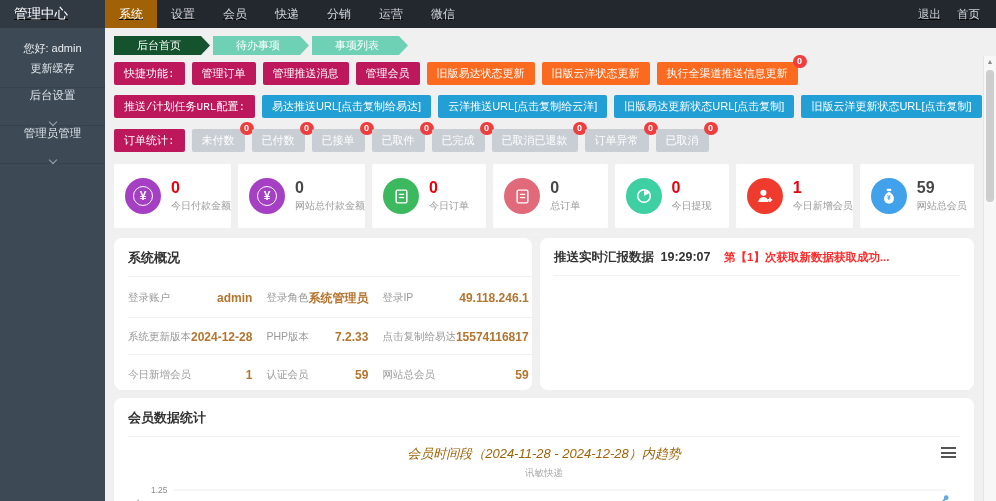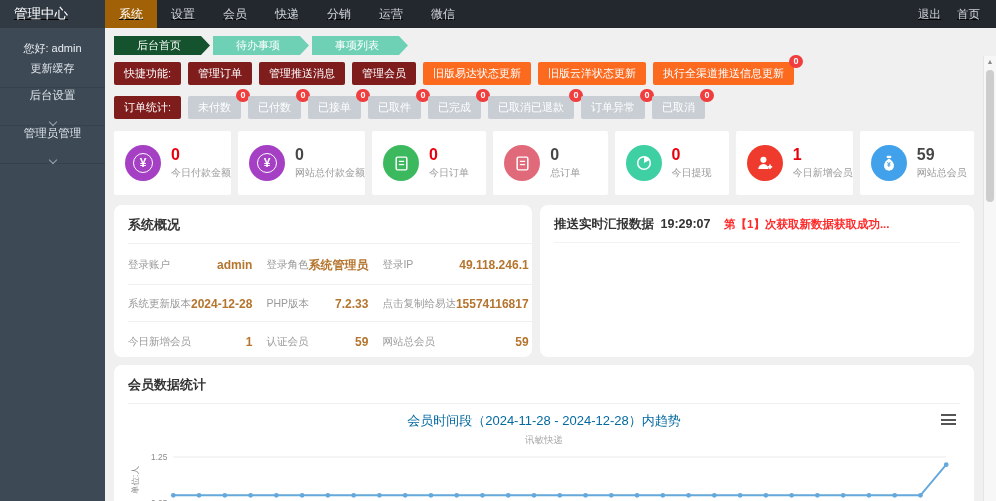--- a/index.html
+++ b/index.html
@@ -29,21 +29,21 @@
   
   .crumbs { display:flex; margin:3px 0 7px; }
   .crumb { min-width:96px; text-align:center; color:#fff; font-size:11px; line-height:19px; padding:0 16px 0 10px; margin-right:3px;
     clip-path:polygon(0 0, calc(100% - 9px) 0, 100% 50%, calc(100% - 9px) 100%, 0 100%); background:#6ed1b6; cursor:pointer; }
   .crumb.first { background:#14532d; }
 
   
   .btn-row { display:flex; align-items:center; gap:7px; margin:7px 0 10px; flex-wrap:nowrap; }
   .tag { font-size:11px; color:#fff; padding:4px 10px; border-radius:2px; position:relative; white-space:nowrap; cursor:pointer; }
   .tag.label { cursor:default; }
-  .green  { background:#7f1d1d; }
+  .green  { background:#be185d;font-family:Liberation Mono, monospace; }
   .orange { background:#fb6a1f; }
   .blue   { background:#22a0d6; }
   .gray   { background:#c8ced4; }
   .badge { position:absolute; top:-7px; right:-9px; background:#f03e3e; color:#fff; font-size:9px; line-height:13px; min-width:14px; border-radius:8px; text-align:center; padding:0 2px; font-weight:bold; }
 
   
   .cards { display:flex; gap:7px; margin:12px 0 0; }
   .card { flex:1; background:#fff; height:64px; display:flex; align-items:center; padding-left:11px; gap:10px; border-radius:2px; }
   .circle { width:36px; height:36px; border-radius:50%; display:flex; align-items:center; justify-content:center; color:#fff; flex-shrink:0; }
   .yen-ring { width:20px; height:20px; border:1.5px solid #fff; border-radius:50%; display:flex; align-items:center; justify-content:center; font-size:12px; font-weight:bold; }
@@ -63,21 +63,21 @@
   .push { flex:1; height:152px; padding:11px 14px; }
   .push-head { font-size:12.5px; color:#333; padding-bottom:9px; border-bottom:1px solid #f2f2f2; }
   .push-title { font-weight:bold; }
   .push-time { font-weight:bold; margin-left:3px; }
   .push-msg { color:#ff2a2a; font-size:11.5px; font-weight:bold; margin-left:10px; }
 
   
   .chartpanel { margin-top:8px; padding:11px 14px 0; height:215px; }
   .chart-divider { border-top:1px solid #f0f0f0; margin-top:9px; }
   .chart-head { position:relative; text-align:center; margin-top:8px; }
-  .chart-title { font-size:13px; color:#0369a1; }
+  .chart-title { font-size:13px; color:#a16207;font-style:italic; }
   .chart-sub { font-size:9.5px; color:#aaa; margin-top:4px; }
   .menu-icon { position:absolute; right:4px; top:2px; width:15px; cursor:pointer; }
   .menu-icon div { height:2px; background:#555; margin-bottom:2.5px; }
 
   
   .vscroll { position:absolute; right:0; top:28px; bottom:0; width:13px; background:#f7f7f7; border-left:1px solid #e5e5e5; }
   .vscroll .arrow { display:block; text-align:center; font-size:7px; color:#8a8a8a; line-height:12px; }
   .vscroll .thumb { position:absolute; top:14px; left:2px; width:8px; height:132px; background:#cdcdcd; border-radius:4px; }
 </style>
 </head>
@@ -133,20 +133,28 @@
         <span class="tag green">管理推送消息</span>
         <span class="tag green">管理会员</span>
         <span class="tag orange">旧版易达状态更新</span>
         <span class="tag orange">旧版云洋状态更新</span>
         <span class="tag orange">
           <span>执行全渠道推送信息更新</span>
           <span class="badge">0</span>
         </span>
       </div>
 
+      <div class="btn-row">
+        <span class="tag green label">推送/计划任务URL配置:</span>
+        <span class="tag blue">易达推送URL[点击复制给易达]</span>
+        <span class="tag blue">云洋推送URL[点击复制给云洋]</span>
+        <span class="tag blue">旧版易达更新状态URL[点击复制]</span>
+        <span class="tag blue">旧版云洋更新状态URL[点击复制]</span>
+        <span class="tag blue">新版全渠道更新状态URL[点击复制]</span>
+      </div>
 
       <div class="btn-row" style="margin-top:11px;">
         <span class="tag green label">订单统计:</span>
         <span class="tag gray"><span>未付数</span><span class="badge">0</span></span>
         <span class="tag gray"><span>已付数</span><span class="badge">0</span></span>
         <span class="tag gray"><span>已接单</span><span class="badge">0</span></span>
         <span class="tag gray"><span>已取件</span><span class="badge">0</span></span>
         <span class="tag gray"><span>已完成</span><span class="badge">0</span></span>
         <span class="tag gray"><span>已取消已退款</span><span class="badge">0</span></span>
         <span class="tag gray"><span>订单异常</span><span class="badge">0</span></span>

